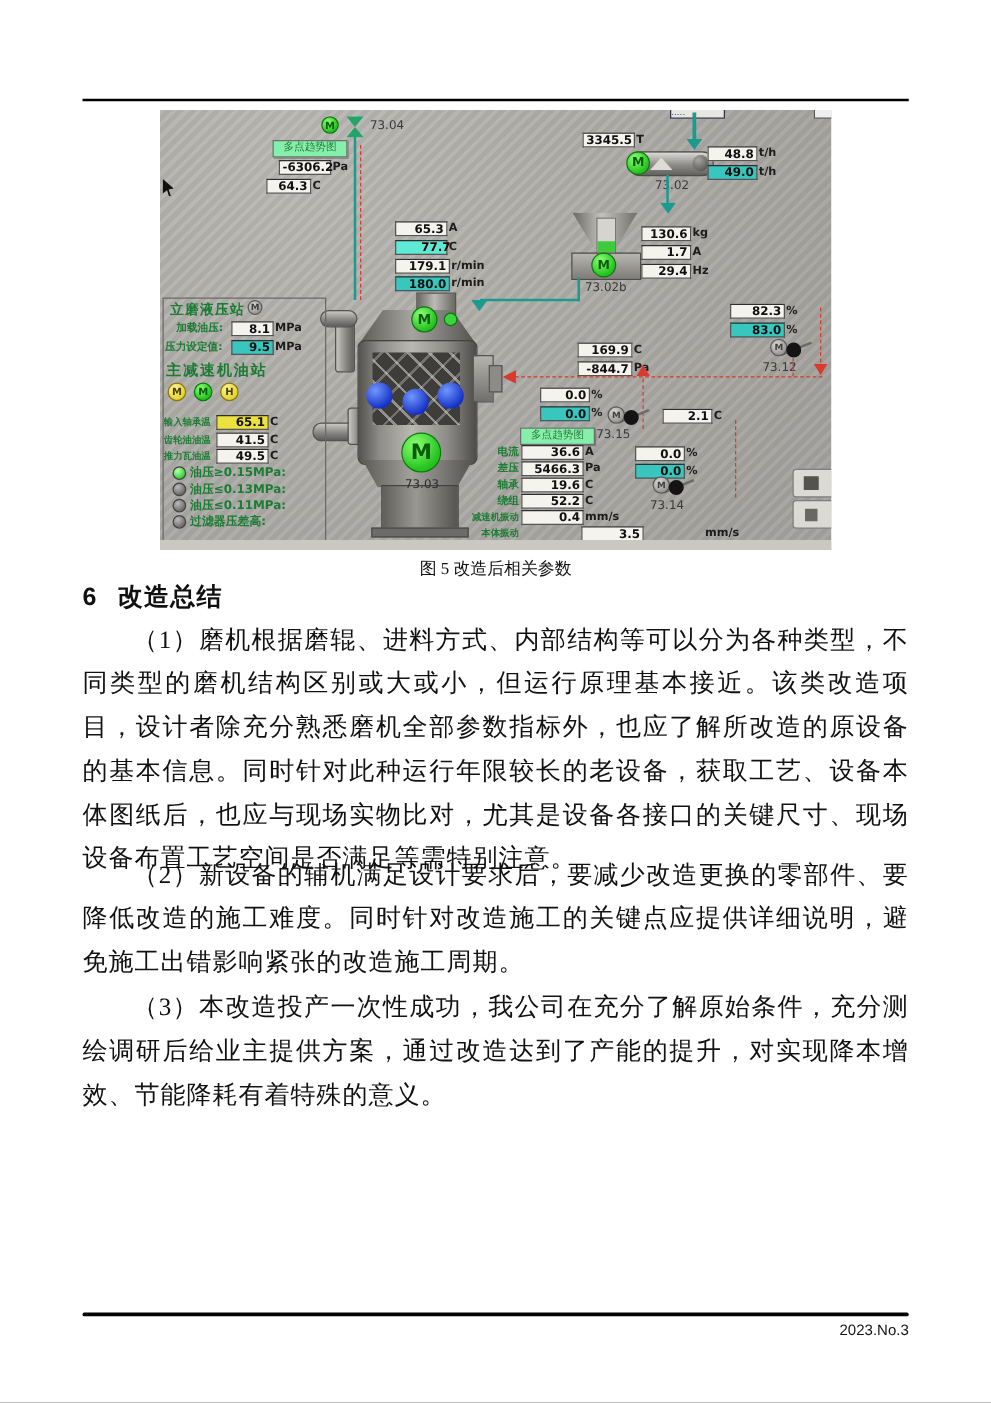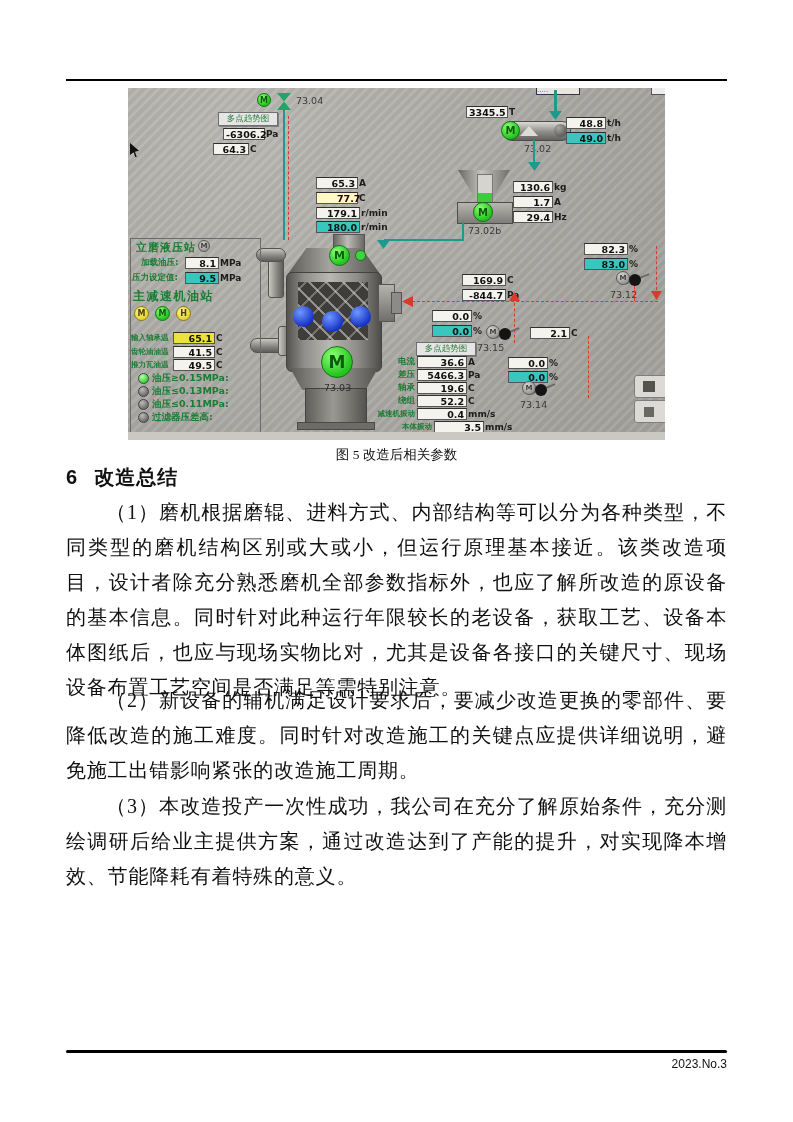--- a/index.html
+++ b/index.html
@@ -22,26 +22,26 @@
   #figure{left:128px;top:88px;width:537px;height:352px;background:#b2b0ab;overflow:hidden;
           font-family:"DejaVu Sans","Liberation Sans",sans-serif;}
   #figure .tex{left:0;top:0;width:100%;height:100%;
       background:repeating-linear-gradient(135deg,rgba(255,255,255,.05) 0 3px,rgba(0,0,0,.04) 3px 7px),
                  radial-gradient(circle at 20% 10%,rgba(255,255,255,.10),rgba(0,0,0,.08) 85%);}
   .row{position:absolute;display:flex;align-items:center;}
   .box{display:inline-block;text-align:right;background:#f4f3ee;border:1px solid #555;
        border-top-color:#2e2e2e;color:#101010;font-weight:bold;font-size:9.5px;height:12px;
        line-height:12px;padding:0 2px;box-sizing:border-box;}
   .box.cyan{background:#38c6be;}
-  .box.red{background:#fef9c3;color:#2a0000;padding-left:20px;}
+  .box.red{background:#5eead4;color:#2a0000;padding-left:20px;}
   .box.yellow{background:#ece23f;}
   .unit{font-weight:bold;font-size:9px;color:#1c1c1c;margin-left:1px;white-space:nowrap;}
   .tag{position:absolute;font-size:9.5px;color:#3a3a3a;}
   .gl{color:#1c7c34;font-weight:bold;}
-  .btn{position:absolute;background:#e5e5e5;border:1px solid #6f6f6f;box-shadow:1px 1px 0 #55555588;
+  .btn{position:absolute;background:#86efac;border:1px solid #6f6f6f;box-shadow:1px 1px 0 #55555588;
        color:#2a7a3a;font-size:8.5px;text-align:center;line-height:11px;}
   .motor{position:absolute;border-radius:50%;display:flex;align-items:center;justify-content:center;
          font-weight:bold;box-sizing:border-box;}
   .m-green{background:radial-gradient(circle at 35% 30%,#8cff74,#23c21f 70%);border:1px solid #0c7a0c;color:#0a5c0a;}
   .m-gray{background:radial-gradient(circle at 35% 30%,#d8d8d4,#9a9894 70%);border:1px solid #5a5a5a;color:#3c3c3c;}
   .m-yellow{background:radial-gradient(circle at 35% 30%,#fff39a,#e3d432 70%);border:1px solid #8a7a10;color:#4a4208;}
   .tealline{position:absolute;background:#1d9a8e;}
   .dashv{position:absolute;width:0;border-left:1.5px dashed #d83a2e;}
   .dashh{position:absolute;height:0;border-top:1.5px dashed #d83a2e;}
   .tri{position:absolute;}
@@ -245,21 +245,21 @@
     <div class="row" style="left:240px;top:307px;">
       <span class="gl slab" style="display:inline-block;width:47px;text-align:right;">绕组</span>
       <span class="box" style="width:50px;margin-left:2px;">52.2</span>
       <span class="unit">C</span>
     </div>
     <div class="row" style="left:240px;top:320px;">
       <span class="gl slab" style="display:inline-block;width:47px;text-align:right;font-size:7.5px;">减速机振动</span>
       <span class="box" style="width:50px;margin-left:2px;">0.4</span>
       <span class="unit">mm/s</span>
     </div>
-    <div class="row" style="left:257px;top:333px;">
+    <div class="row" style="left:240px;top:333px;gap:48px;">
       <span class="gl slab" style="display:inline-block;width:47px;text-align:right;font-size:7.5px;">本体振动</span>
       <span class="box" style="width:50px;margin-left:2px;">3.5</span>
       <span class="unit">mm/s</span>
     </div>
 
     <div class="row" style="left:380px;top:269px;">
       <span class="box" style="width:40px;">0.0</span>
       <span class="unit">%</span>
     </div>
     <div class="row" style="left:380px;top:283px;">

